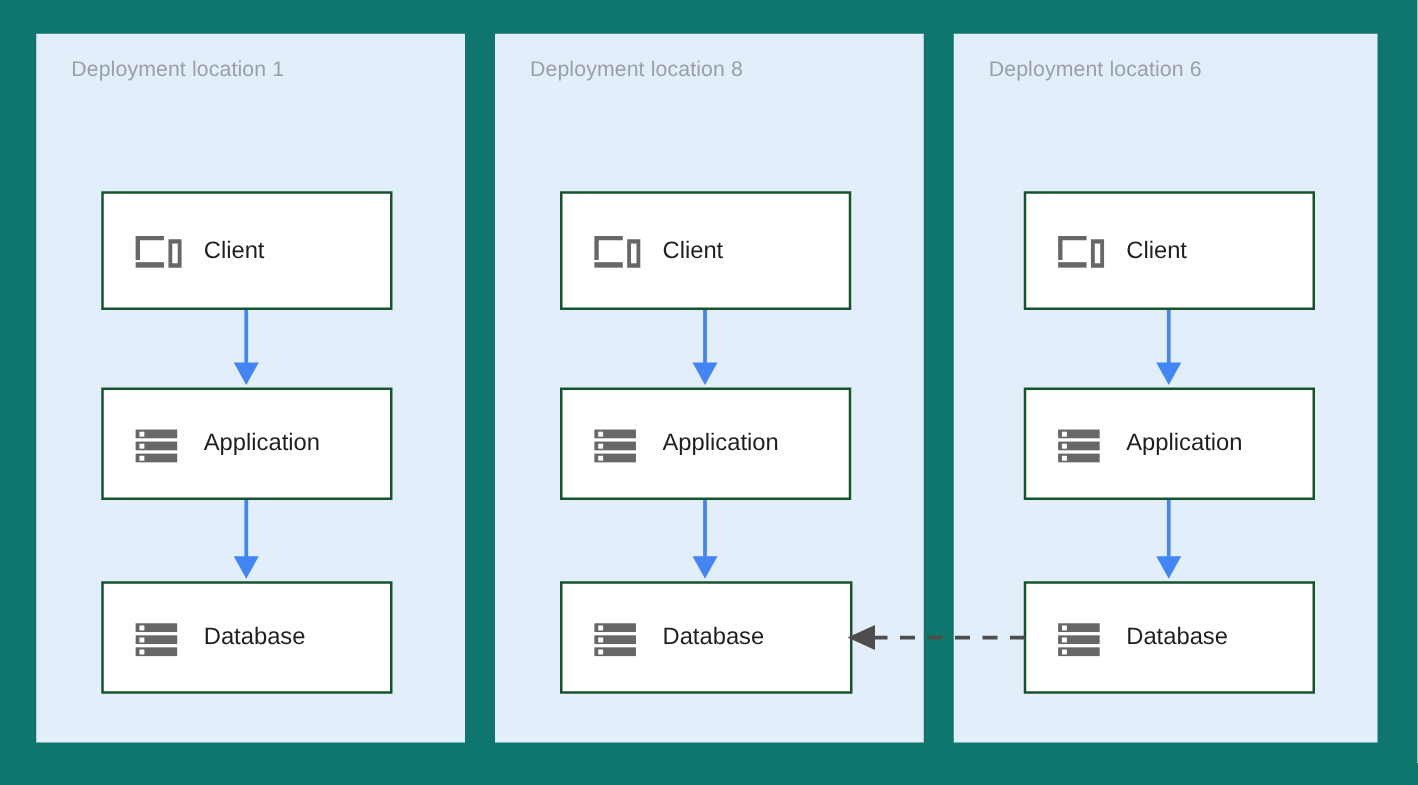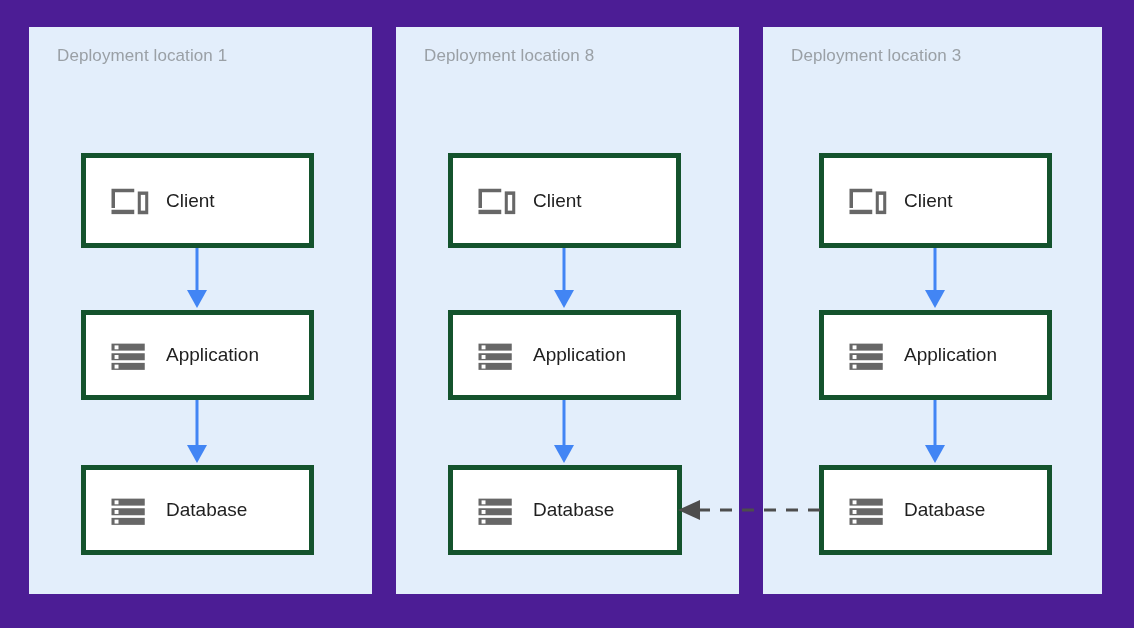--- a/index.html
+++ b/index.html
@@ -8,21 +8,21 @@
     padding: 0;
     background: #ffffff;
   }
   body {
     font-family: "Liberation Sans", sans-serif;
   }
   #diagram-root {
     position: relative;
     width: 1134px;
     height: 628px;
-    background: #4c1d95;
+    background: #0f766e;
     overflow: hidden;
   }
 
   
   .panel {
     position: absolute;
     background: #e3eefb;
     box-sizing: border-box;
   }
   .panel-title {
@@ -33,21 +33,21 @@
     line-height: 20px;
     color: #9aa0a6;
     letter-spacing: 0.1px;
     white-space: nowrap;
   }
 
   
   .node {
     position: absolute;
     background: #ffffff;
-    border: 5px solid #14532d;
+    border: 2px solid #14532d;
     box-sizing: border-box;
     display: flex;
     align-items: center;
     padding-left: 22px;
   }
   .node-icon {
     flex: 0 0 auto;
     width: 42px;
     height: 42px;
     display: block;
@@ -166,21 +166,21 @@
       <rect x="7.5" y="13" width="4.5" height="4.5" fill="#ffffff"></rect>
       <rect x="4" y="22" width="38" height="8" fill="#676767"></rect>
       <rect x="7.5" y="24" width="4.5" height="4.5" fill="#ffffff"></rect>
       <rect x="4" y="33" width="38" height="8" fill="#676767"></rect>
       <rect x="7.5" y="35" width="4.5" height="4.5" fill="#ffffff"></rect>
     </svg>
     <span class="node-label">Database</span>
   </div>
 
   <div class="panel" style="left:763px; top:27px; width:339px; height:567px;">
-    <div class="panel-title">Deployment location 3</div>
+    <div class="panel-title">Deployment location 6</div>
   </div>
 
   <div class="node" style="left:819px; top:153px; width:233px; height:95px;">
     <svg class="node-icon" viewBox="0 0 48 48" aria-hidden="true">
       <path fill="#676767" d="M4 10 h26 v4 H8 v18 H4 Z"></path>
       <rect x="4" y="34" width="26" height="5" fill="#676767"></rect>
       <path fill="#676767" d="M34 13 h12 v26 h-12 Z"></path>
       <rect x="37.5" y="17" width="5" height="18" fill="#ffffff"></rect>
     </svg>
     <span class="node-label">Client</span>

